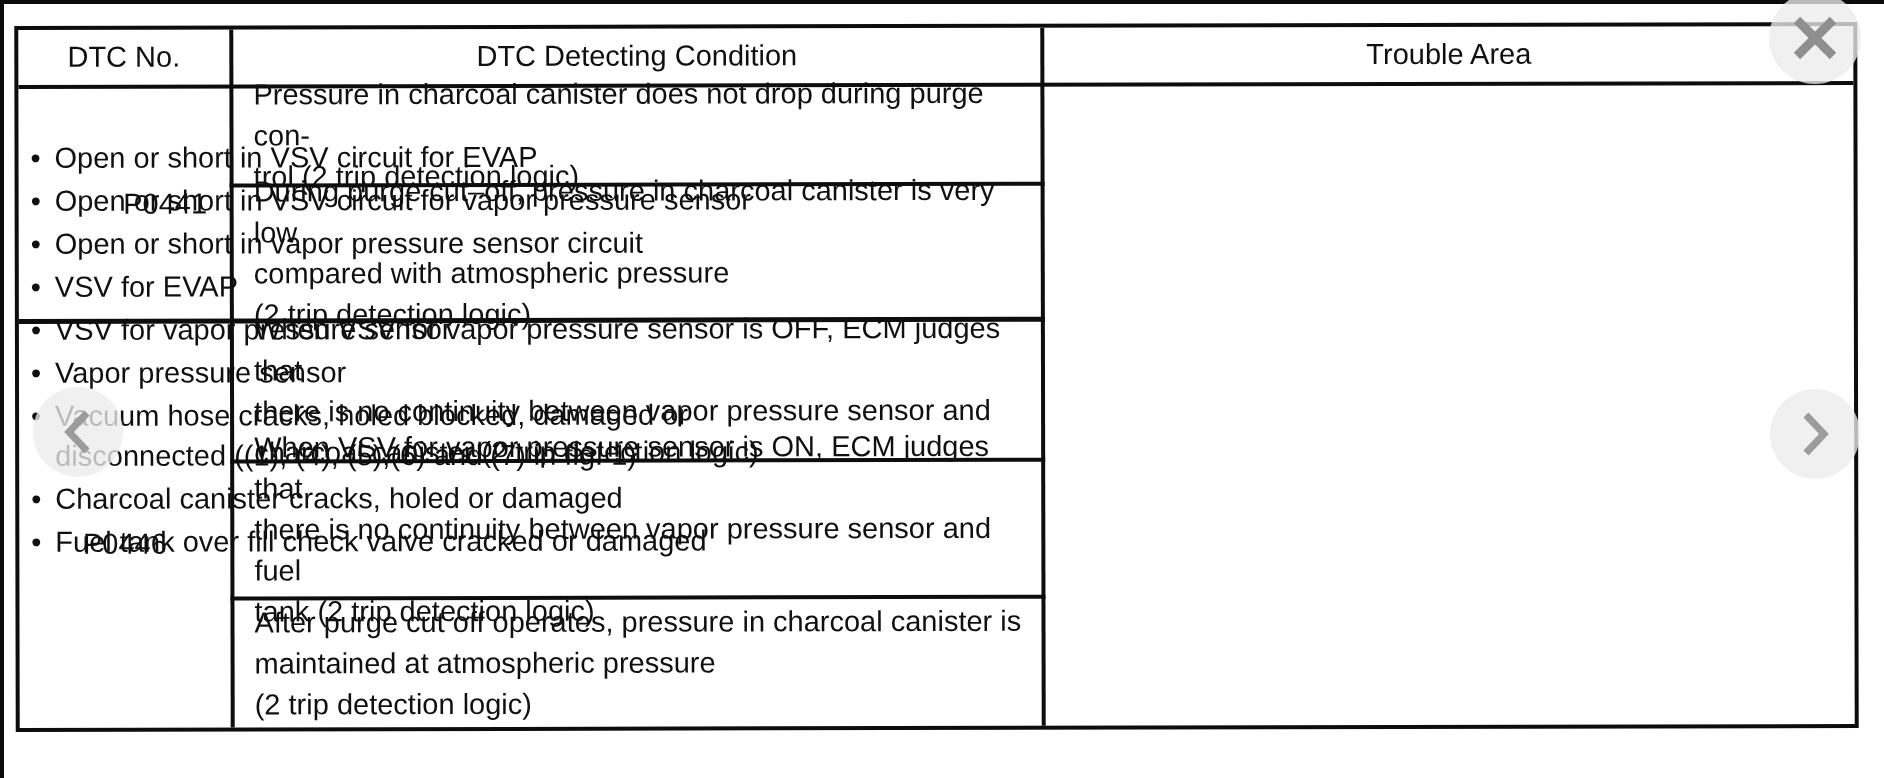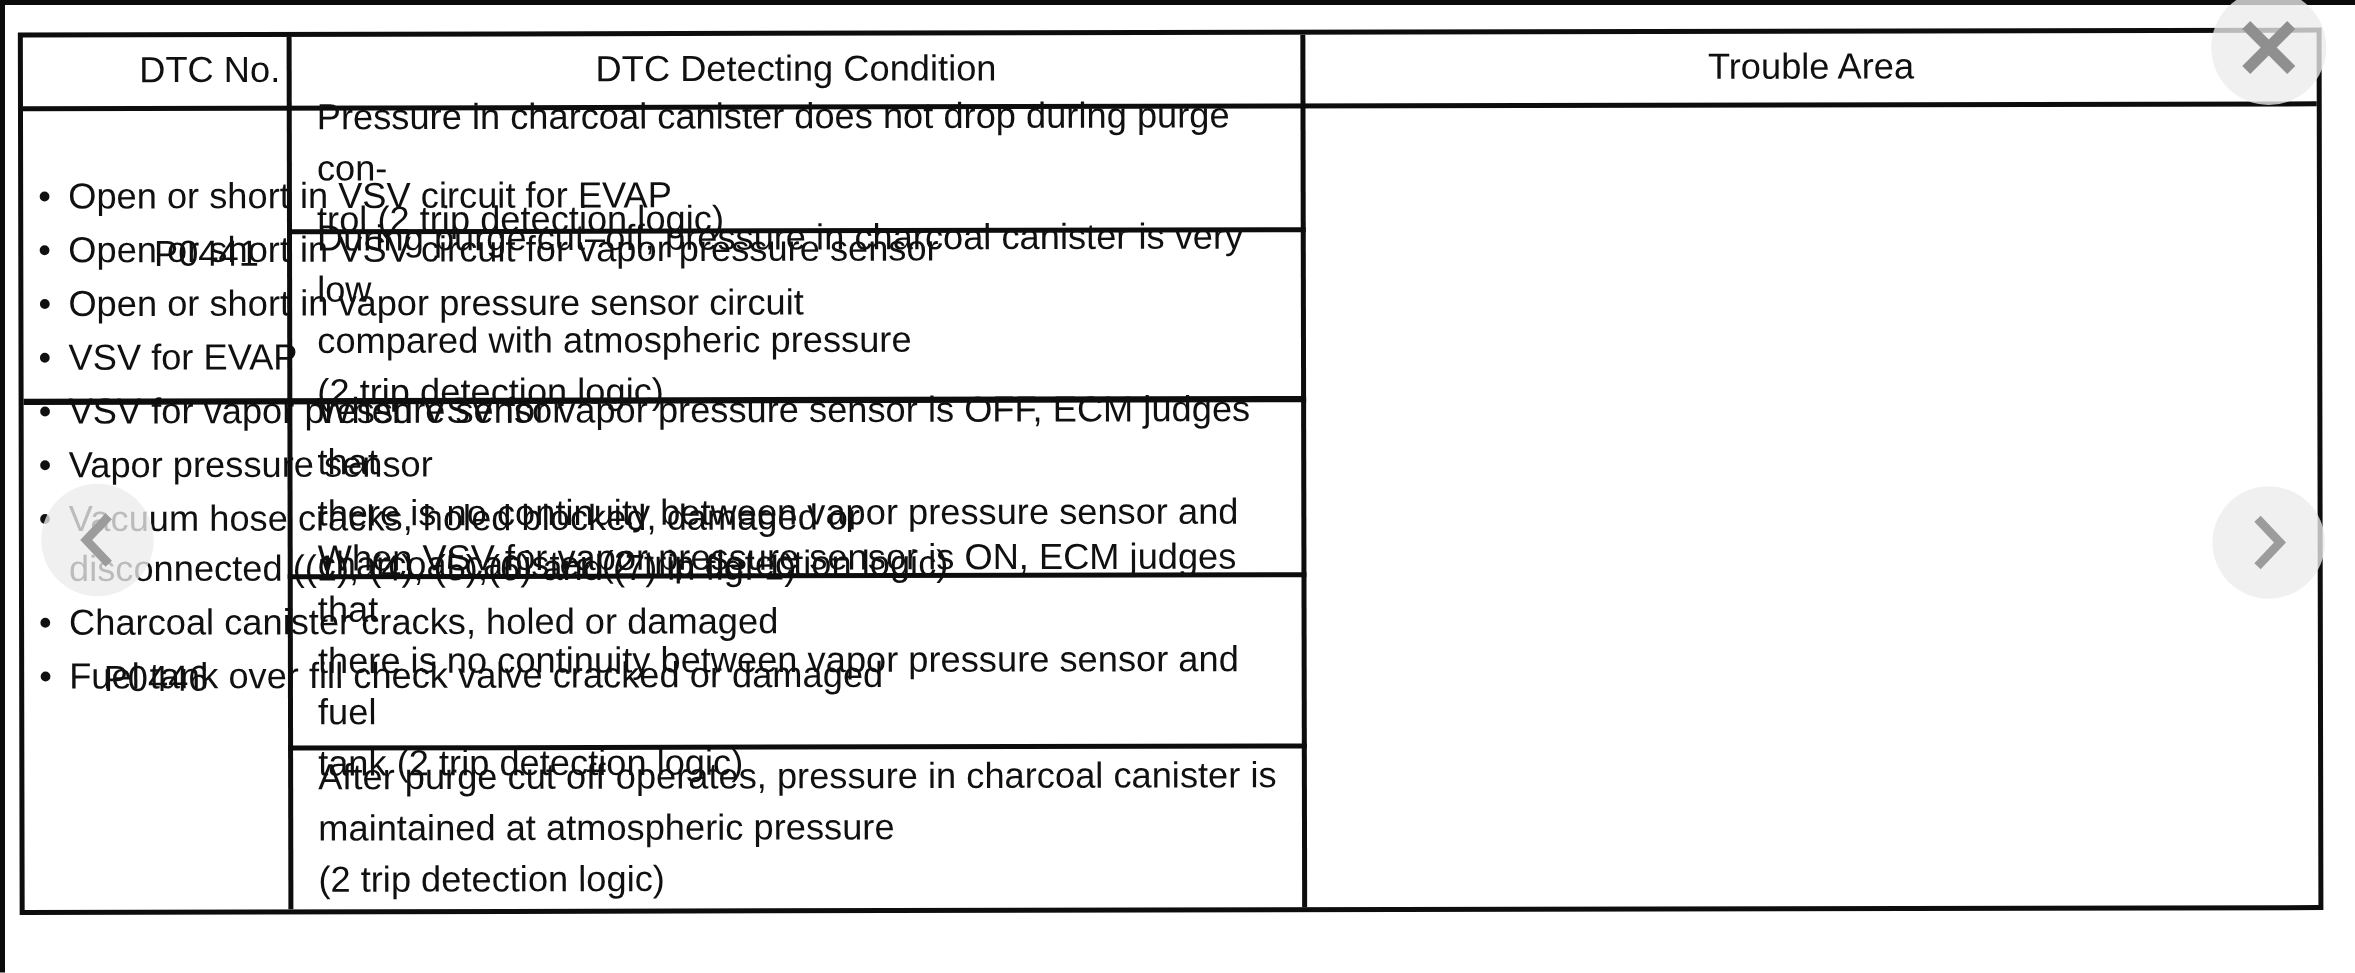--- a/index.html
+++ b/index.html
@@ -26,21 +26,21 @@
   .vline-a{left:211px;top:0;width:4px;height:698px;}
   .vline-b{left:1022px;top:0;width:4px;height:698px;}
   .hline-header{left:0;top:55px;width:1835px;height:4px;}
   .hline-rowsplit{left:0;top:289px;width:1026px;height:5px;}
   .hline-sub1{left:211px;top:154px;width:815px;height:4px;}
   .hline-sub3{left:211px;top:430px;width:815px;height:4px;}
   .hline-sub4{left:211px;top:567px;width:815px;height:4px;}
 
   .cell{position:absolute;display:flex;align-items:center;font-size:29px;line-height:41px;}
   .center{justify-content:center;text-align:center;}
-  .hdr1{left:0;top:0;width:211px;height:55px;margin-left:44px;}
+  .hdr1{left:0;top:0;width:211px;height:55px;}
   .hdr2{left:215px;top:0;width:807px;height:55px;}
   .hdr3{left:1026px;top:0;width:809px;height:55px;}
   .dtc1{left:12px;top:59px;width:211px;height:230px;padding-left:29px;}
   .dtc2{left:0;top:312px;width:211px;height:404px;}
 
   .cond{left:215px;width:807px;padding:0 10px 0 20px;box-sizing:border-box;
         white-space:pre-line;}
   .cond1{top:59px;height:95px;}
   .cond2{top:158px;height:131px;}
   .cond3{top:294px;height:136px;}

